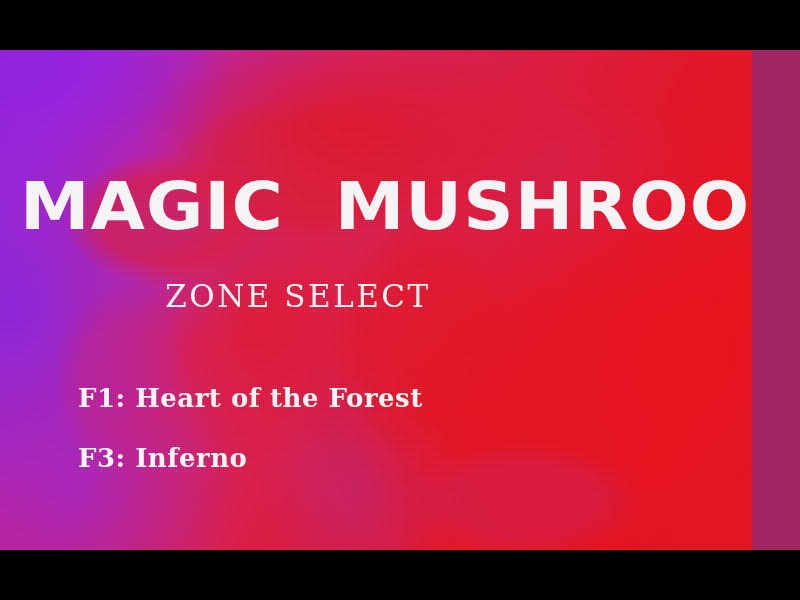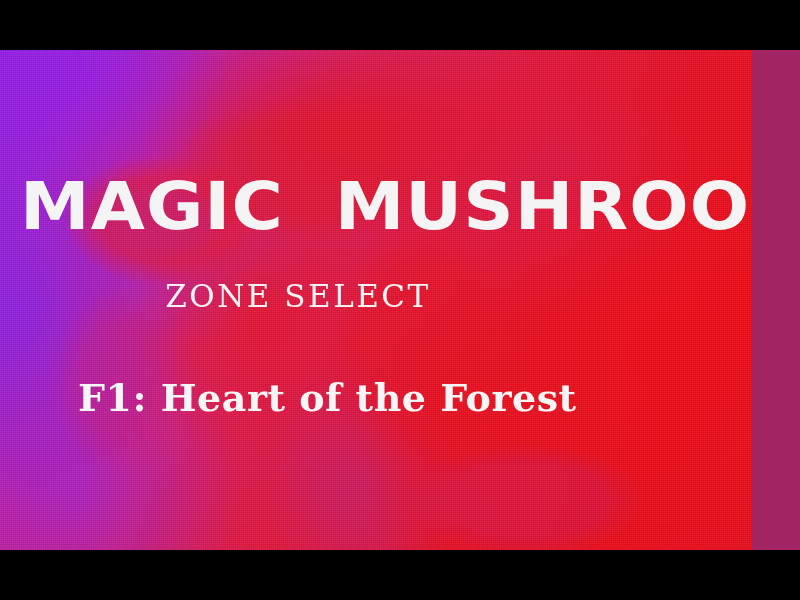--- a/index.html
+++ b/index.html
@@ -150,21 +150,21 @@
     top: 318px;
     margin: 0;
     padding: 0;
     list-style: none;
   }
 
   .zone-menu-item {
     color: #f5f5f5;
     font-family: "DejaVu Serif", serif;
     font-weight: 700;
-    font-size: 38px;
+    font-size: 26px;
     line-height: 60px;
     letter-spacing: .5px;
     white-space: pre;
     cursor: pointer;
   }
 </style>
 </head>
 <body>
 
 <div id="screen">
@@ -176,20 +176,21 @@
     <div class="plasma-layer" id="plasma-dither"></div>
 
     <div id="ui-layer">
 
       <div id="game-title">MAGIC  MUSHROOM</div>
 
       <div id="zone-select-subtitle">ZONE SELECT</div>
 
       <ul id="zone-menu">
         <li class="zone-menu-item">F1: Heart of the Forest</li>
+        <li class="zone-menu-item">F3: Inferno</li>
       </ul>
 
     </div>
   </div>
 
   <div id="side-panel"></div>
 
   <div class="letterbox" id="letterbox-top"></div>
   <div class="letterbox" id="letterbox-bottom"></div>
 

